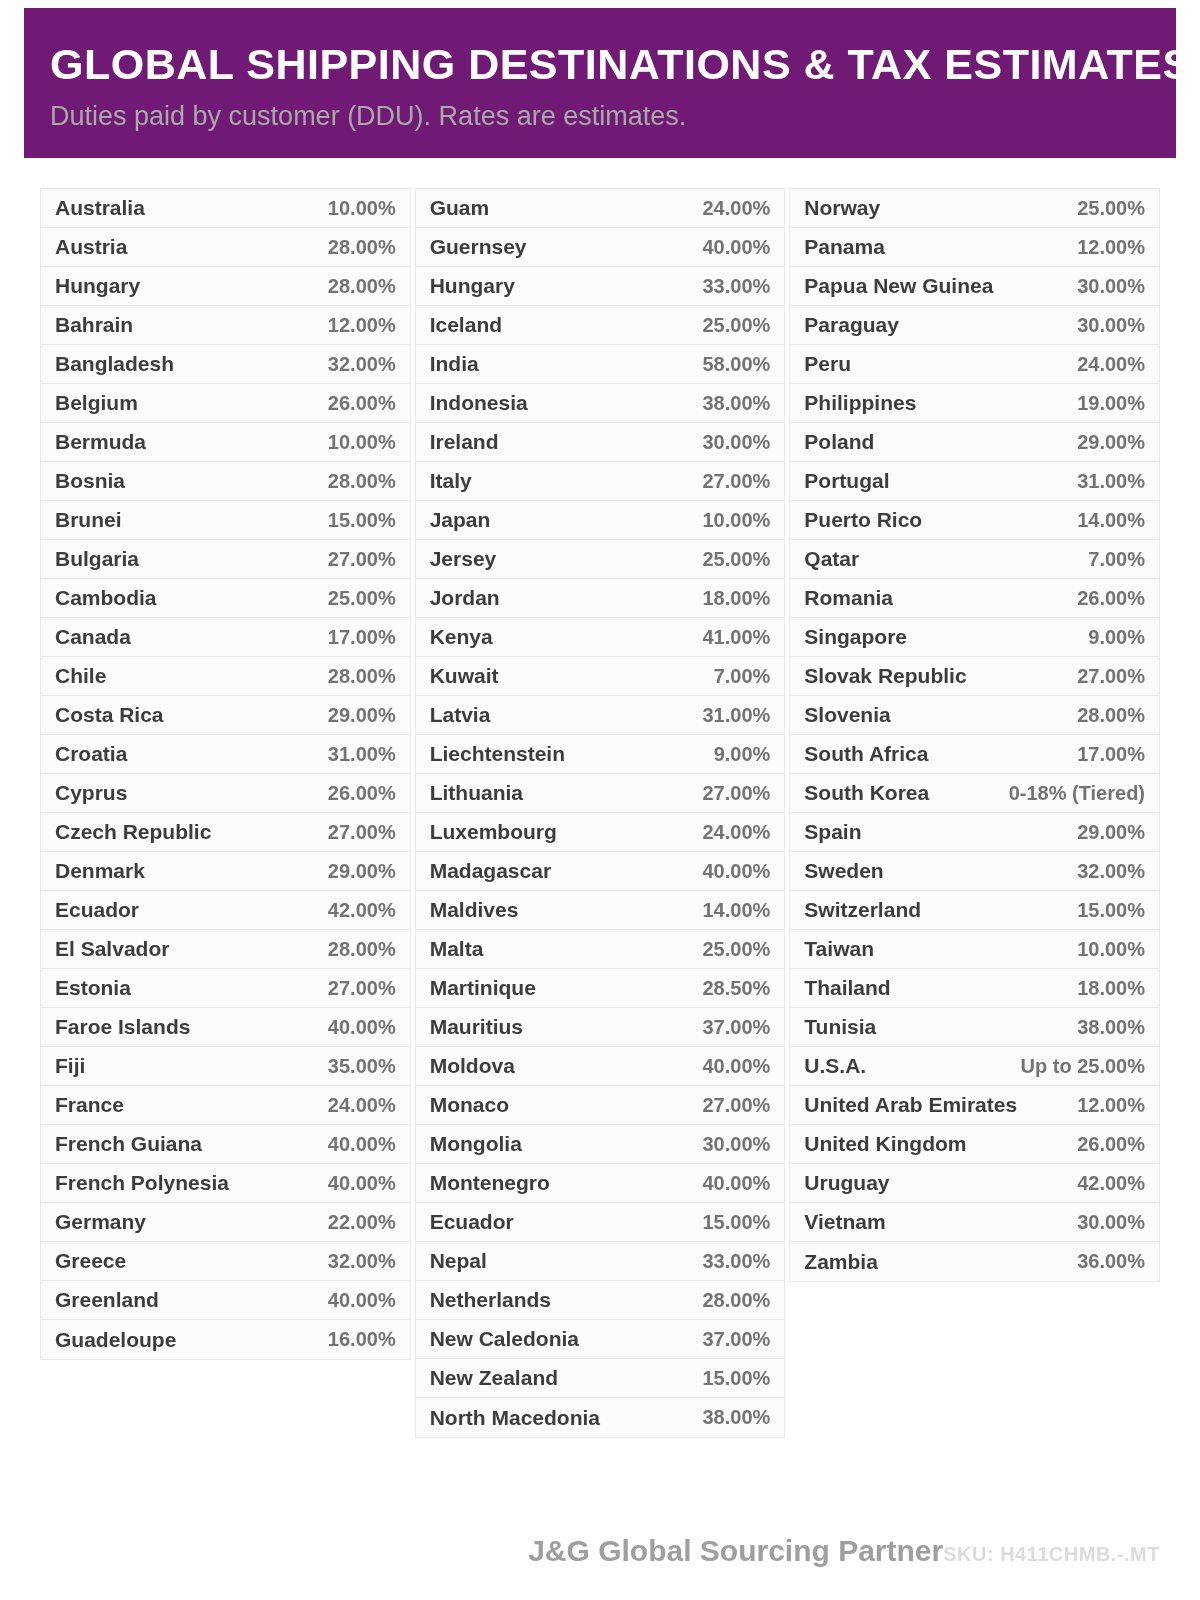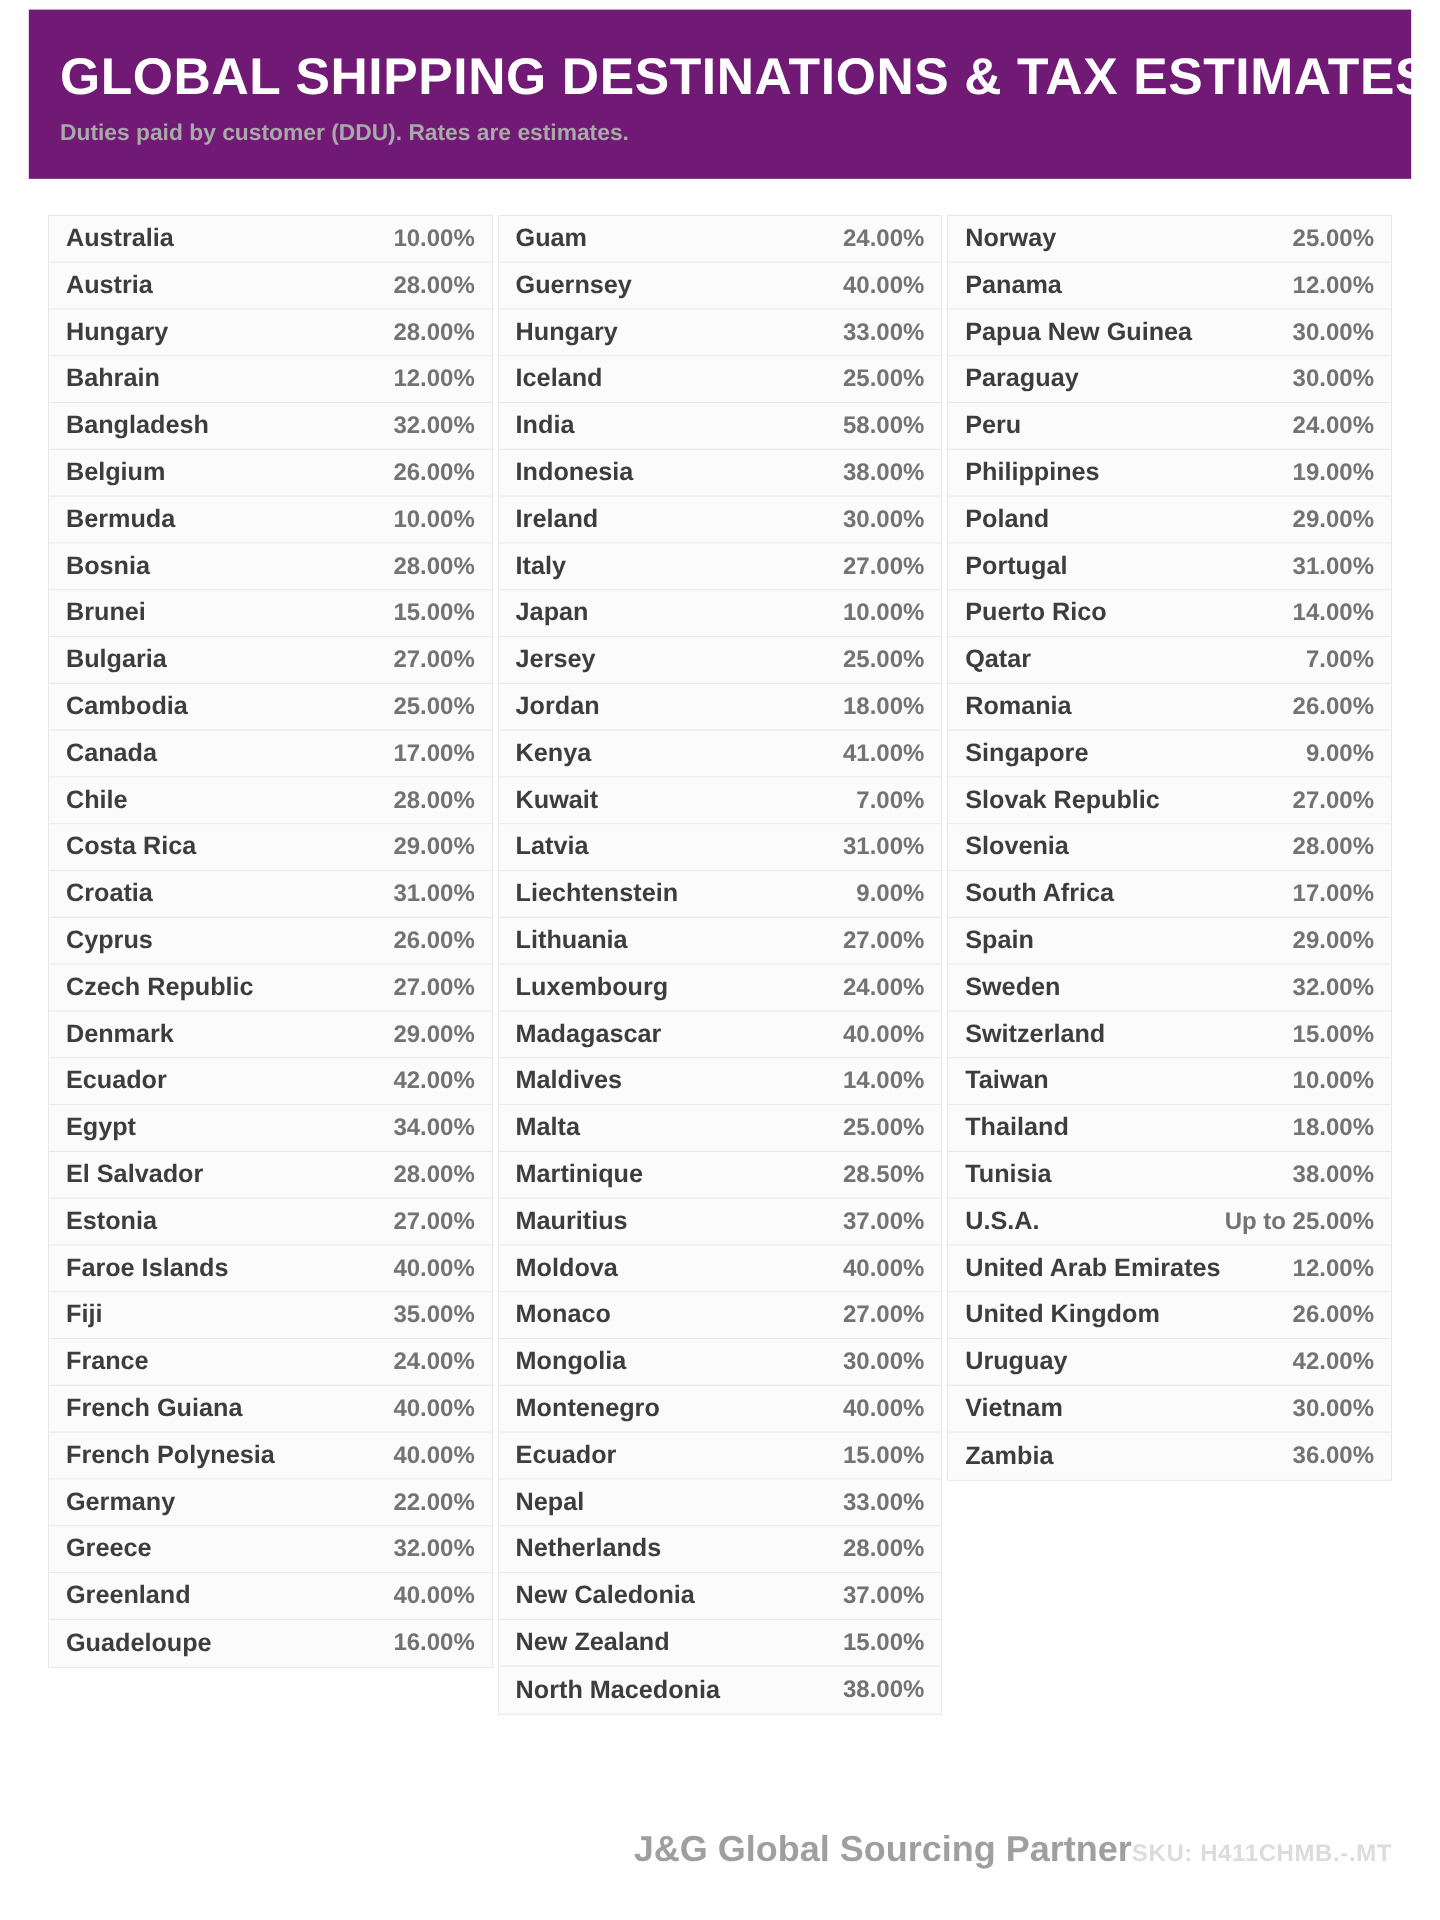--- a/index.html
+++ b/index.html
@@ -22,22 +22,22 @@
     margin: 0;
     color: #ffffff;
     font-size: 43px;
     font-weight: 700;
     letter-spacing: 0.5px;
     white-space: nowrap;
   }
   .header .subtitle {
     margin: 12px 0 0 0;
     color: #a9a9a9;
-    font-size: 19px;
-    font-weight: 700;
+    font-size: 27px;
+    font-weight: 400;
   }
 
   
   .table-wrap {
     display: flex;
     gap: 4px;
     margin: 30px 40px 0 40px;
   }
   .col {
     flex: 1;
@@ -167,24 +167,20 @@
       </div>
       <div class="row">
         <span class="country">Denmark</span>
         <span class="rate">29.00%</span>
       </div>
       <div class="row">
         <span class="country">Ecuador</span>
         <span class="rate">42.00%</span>
       </div>
       <div class="row">
-        <span class="country">Egypt</span>
-        <span class="rate">34.00%</span>
-      </div>
-      <div class="row">
         <span class="country">El Salvador</span>
         <span class="rate">28.00%</span>
       </div>
       <div class="row">
         <span class="country">Estonia</span>
         <span class="rate">27.00%</span>
       </div>
       <div class="row">
         <span class="country">Faroe Islands</span>
         <span class="rate">40.00%</span>
@@ -405,20 +401,24 @@
         <span class="country">Slovak Republic</span>
         <span class="rate">27.00%</span>
       </div>
       <div class="row">
         <span class="country">Slovenia</span>
         <span class="rate">28.00%</span>
       </div>
       <div class="row">
         <span class="country">South Africa</span>
         <span class="rate">17.00%</span>
+      </div>
+      <div class="row">
+        <span class="country">South Korea</span>
+        <span class="rate">0-18% (Tiered)</span>
       </div>
       <div class="row">
         <span class="country">Spain</span>
         <span class="rate">29.00%</span>
       </div>
       <div class="row">
         <span class="country">Sweden</span>
         <span class="rate">32.00%</span>
       </div>
       <div class="row">

